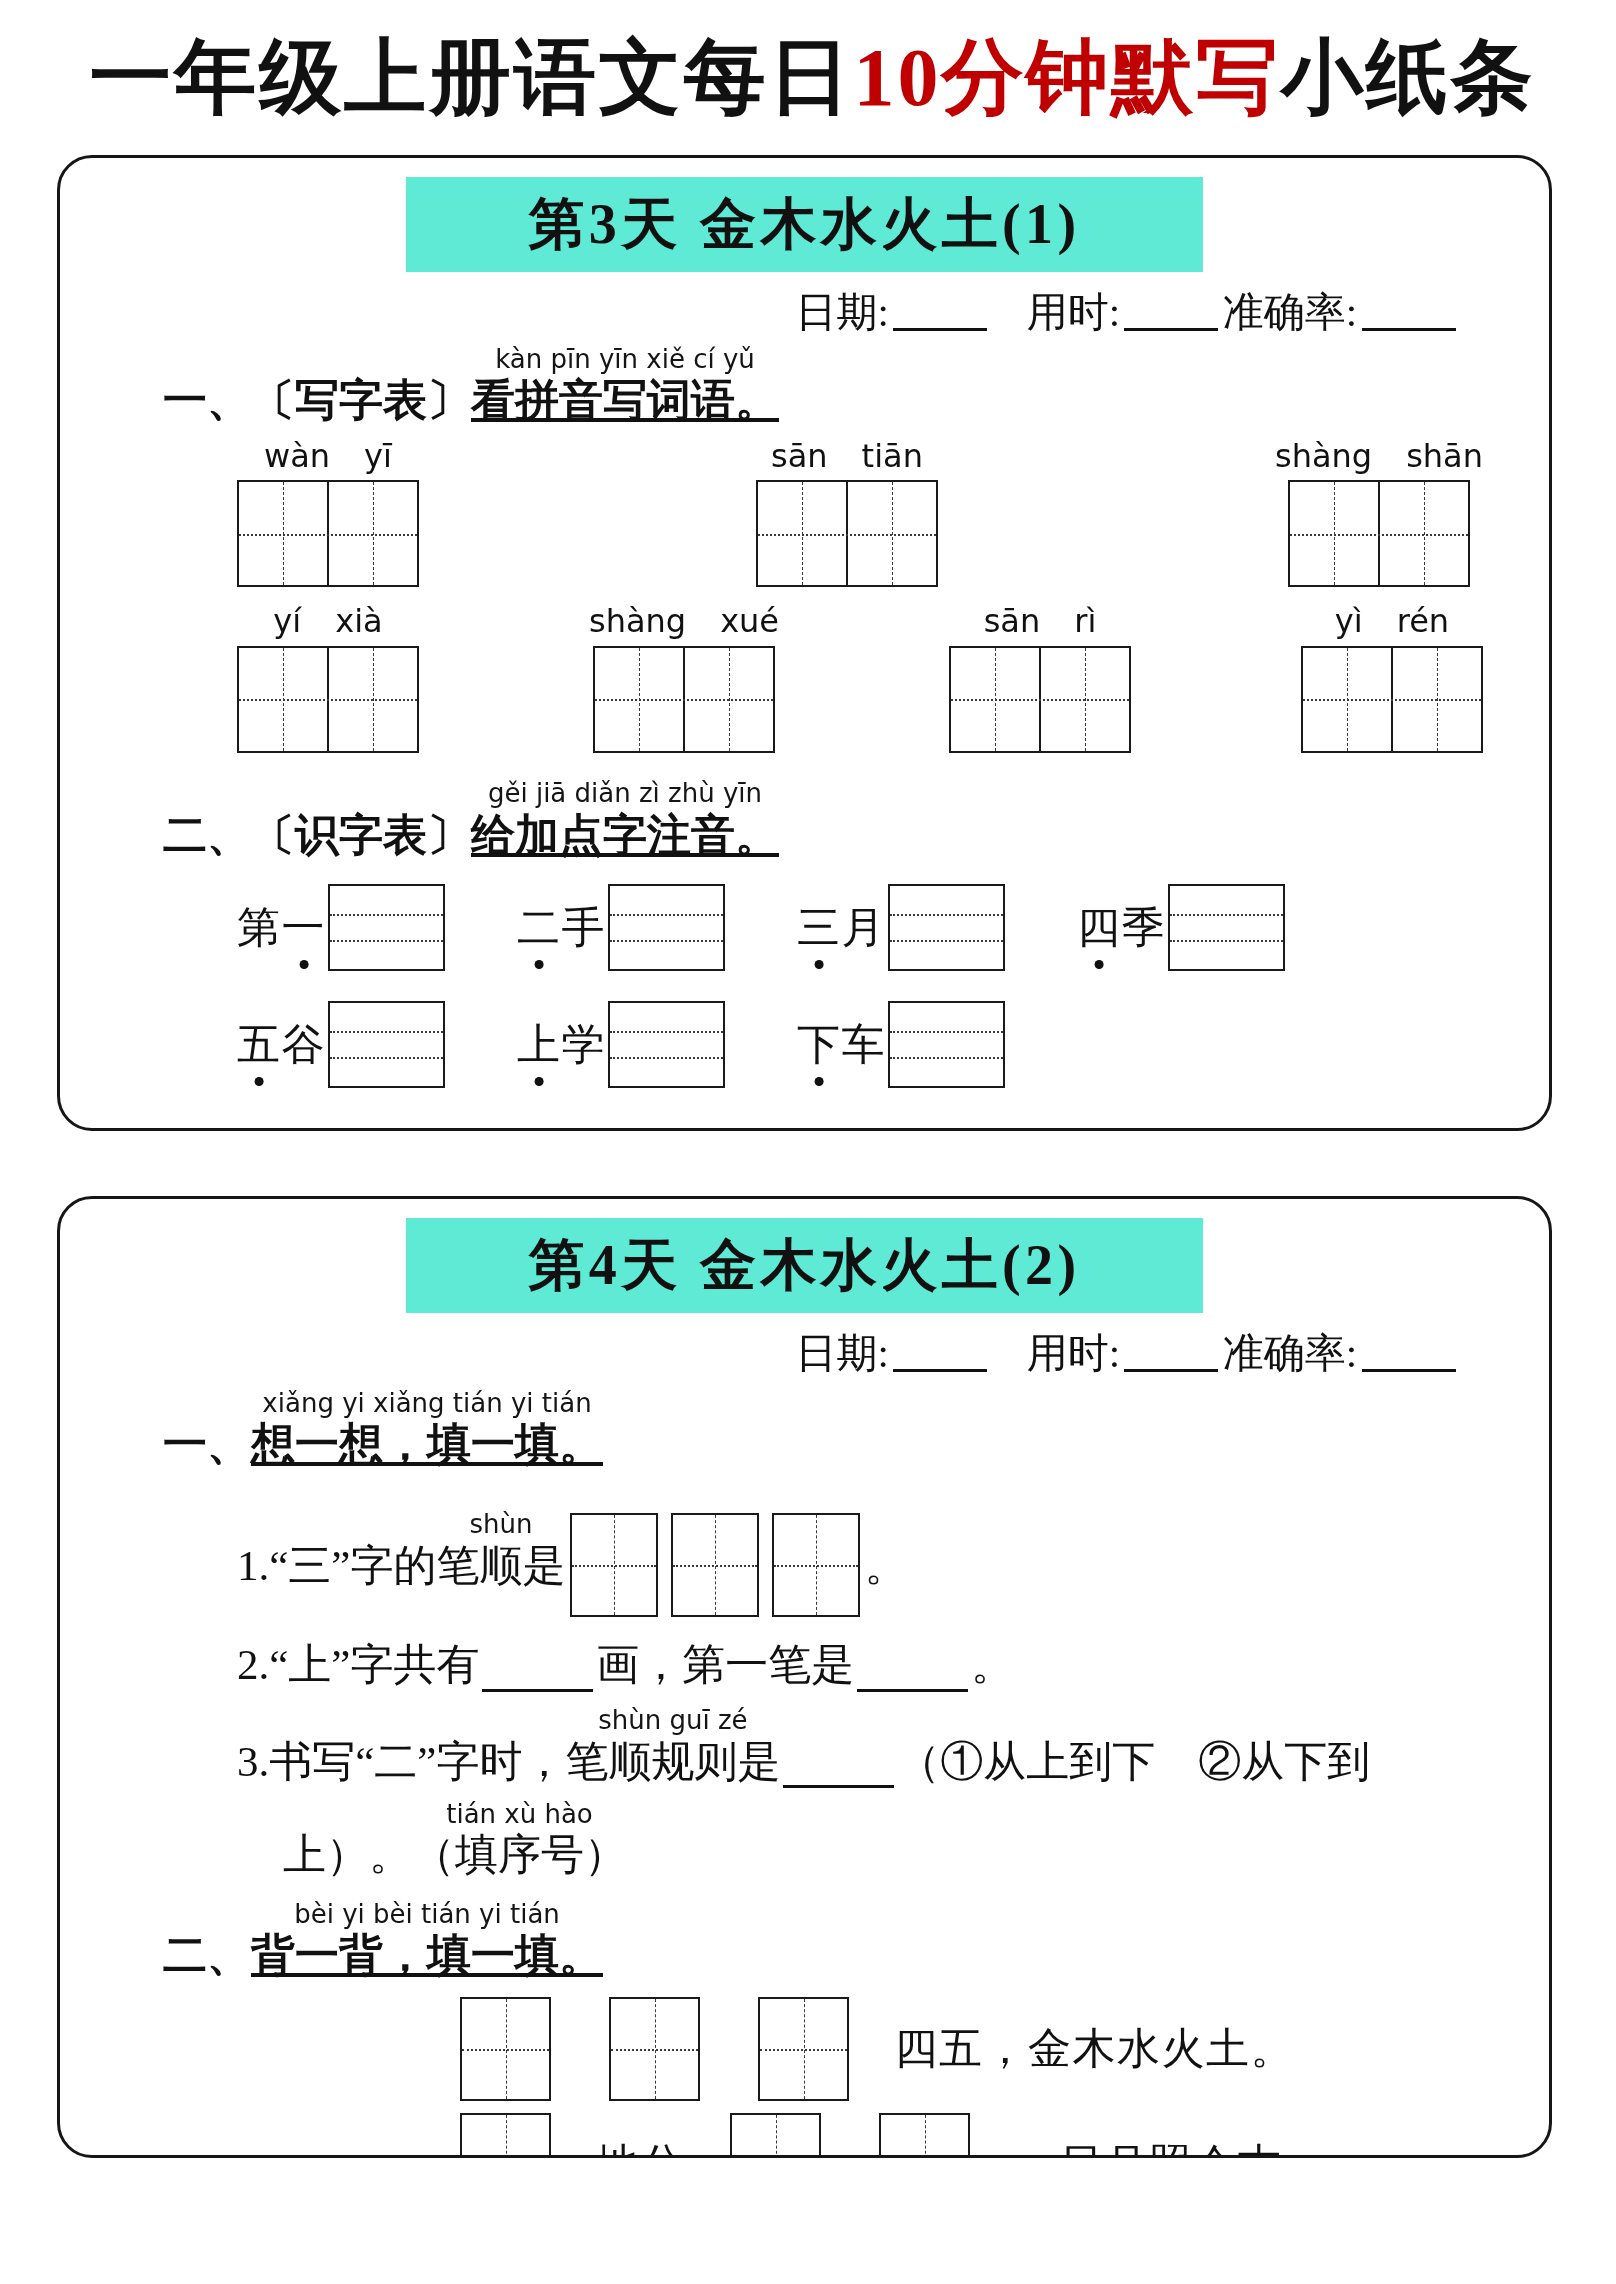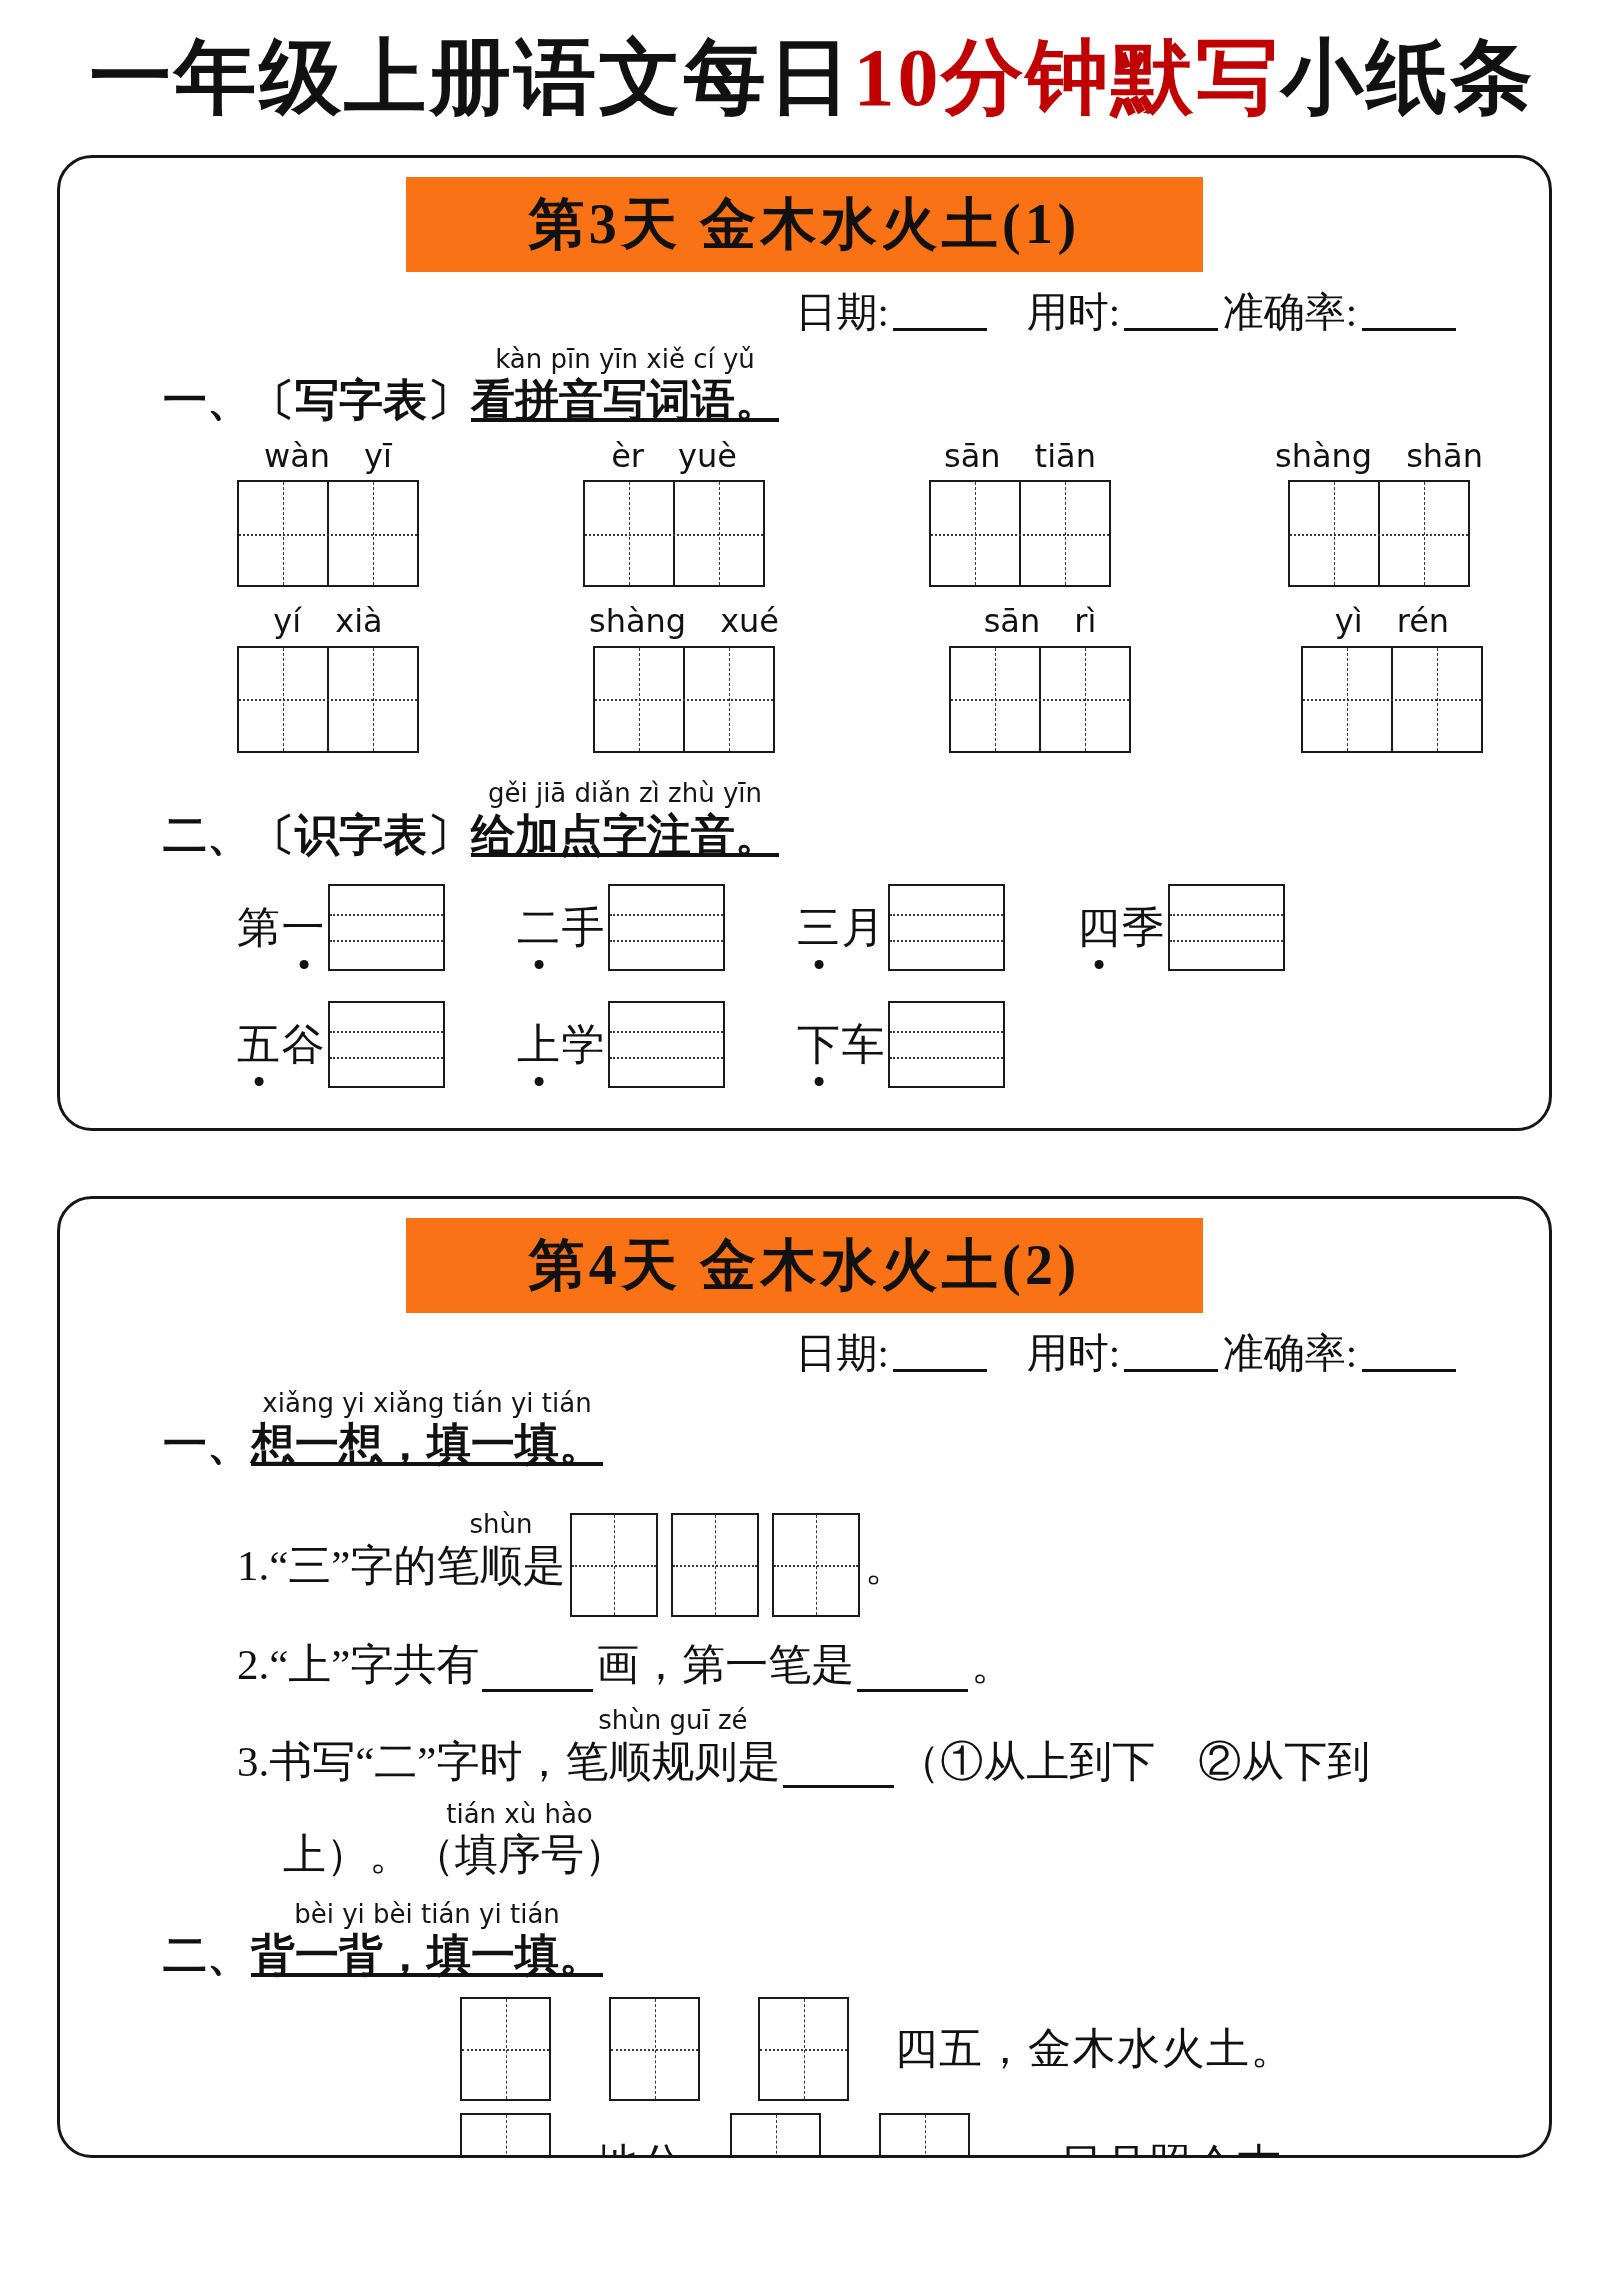--- a/index.html
+++ b/index.html
@@ -5,21 +5,21 @@
   html,body{margin:0;padding:0;background:#fff;}
   body{width:1617px;height:2284px;position:relative;color:#111;
        font-family:"Liberation Serif","DejaVu Serif",serif;}
   .title{margin:25px 0 0;text-align:center;font-size:82px;font-weight:900;
          letter-spacing:2.9px;line-height:1.3;white-space:nowrap;padding-left:8px;}
   .title .red{color:#c00000;}
   .card{margin:0 57px;width:1495px;border:3.7px solid #161616;border-radius:35px;
         background:#fff;overflow:hidden;box-sizing:border-box;}
   .card1{margin-top:23.5px;height:976px;}
   .card2{margin-top:65px;height:962px;}
-  .banner{margin:19px auto 0;width:797px;height:95px;background:#f97316;
+  .banner{margin:19px auto 0;width:797px;height:95px;background:#5eead4;
           display:flex;align-items:center;justify-content:center;
           font-size:56px;font-weight:900;letter-spacing:4.4px;}
   .meta{margin-top:16px;padding-right:89px;display:flex;justify-content:flex-end;
         align-items:flex-start;font-size:41px;line-height:1.2;}
   .mlabel{white-space:nowrap;}
   .gap-big{margin-left:35px;}
   .blank{display:inline-block;border-bottom:3.7px solid #111;height:43px;
          vertical-align:bottom;box-sizing:border-box;}
   .mblank{width:94px;margin:0 4.4px;}
   
@@ -109,31 +109,20 @@
           <span>yī</span>
         </div>
       <div class="tzg2">
           <div class="cell"></div>
           <div class="cell"></div>
           <div class="hmid"></div>
         </div>
     </div>
     <div class="wcol">
       <div class="pline">
-          <span>èr</span>
-          <span>yuè</span>
-        </div>
-      <div class="tzg2">
-          <div class="cell"></div>
-          <div class="cell"></div>
-          <div class="hmid"></div>
-        </div>
-    </div>
-    <div class="wcol">
-      <div class="pline">
           <span>sān</span>
           <span>tiān</span>
         </div>
       <div class="tzg2">
           <div class="cell"></div>
           <div class="cell"></div>
           <div class="hmid"></div>
         </div>
     </div>
     <div class="wcol">

